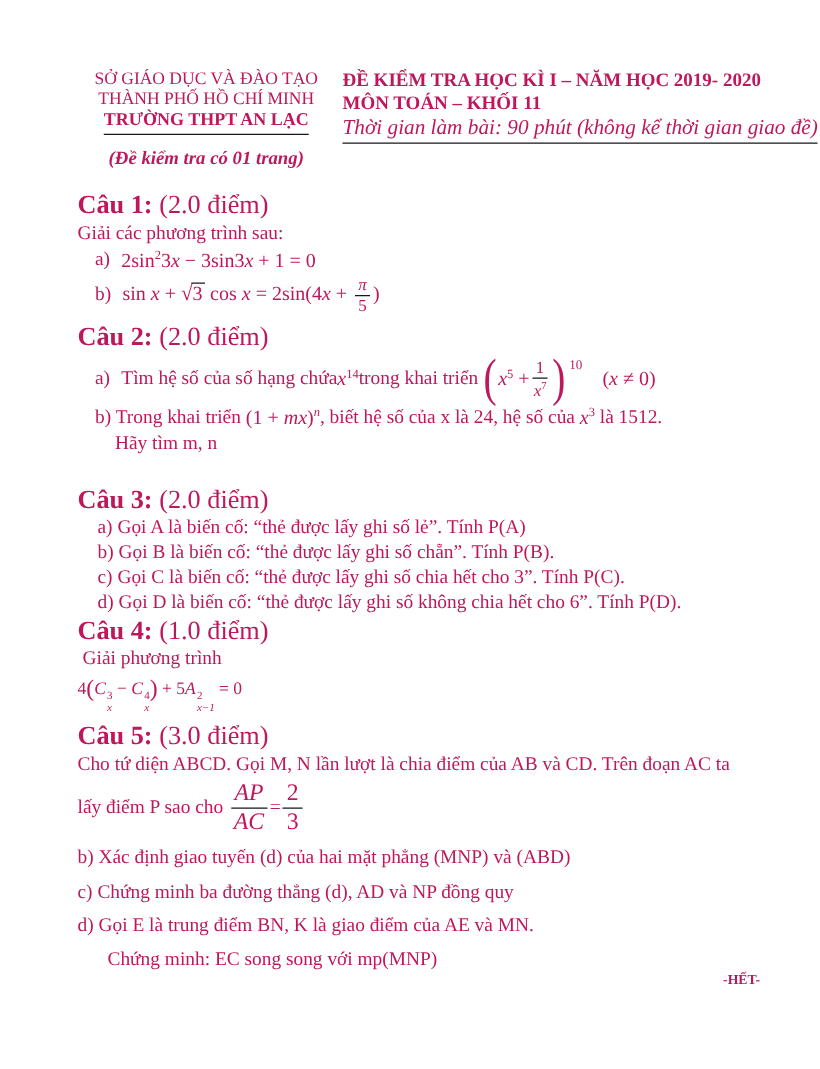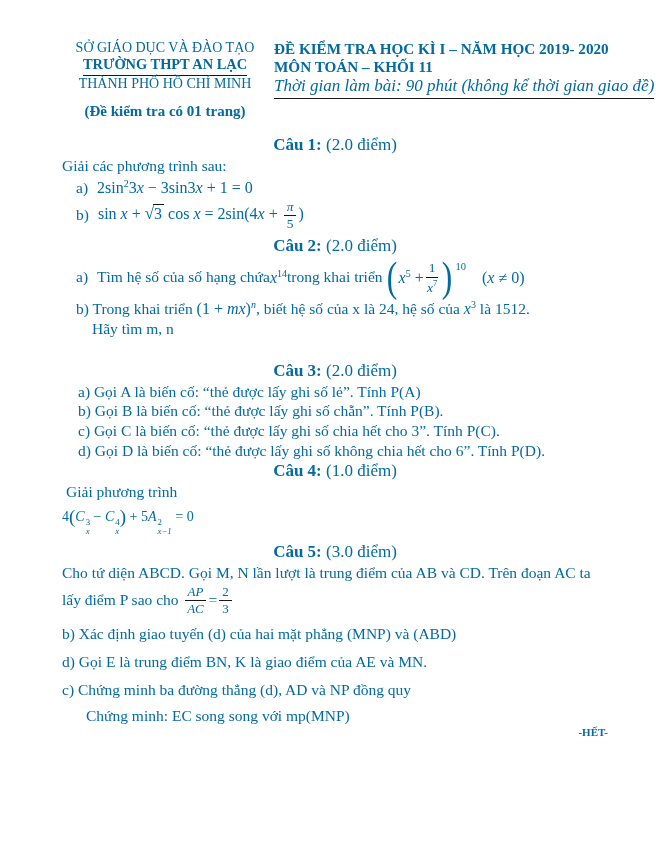--- a/index.html
+++ b/index.html
@@ -1,35 +1,35 @@
 <!DOCTYPE html>
 <html><head>
 <meta charset="utf-8">
 <style>
   * { box-sizing: border-box; }
   html, body { margin:0; padding:0; background:#ffffff; }
   .page {
     width:656px; height:855px; overflow:hidden; background:#fff;
     font-family:"Liberation Serif","DejaVu Serif",serif;
-    color:#0369a1; font-size:15.5px; line-height:1.22;
-    padding:40px 48px 0 62px; position:relative;
+    color:#be185d; font-size:15.5px; line-height:1.22;
+    padding:56px 48px 0 62px; position:relative;
   }
   
   .header { display:flex; align-items:flex-start; }
   .header-left { width:206px; flex-shrink:0; text-align:center; }
   .hl-line { font-size:14px; line-height:1.16; white-space:nowrap; }
   .hl-school { font-weight:bold; font-size:14.4px; display:inline-block;
                border-bottom:1.4px solid #16161e; padding-bottom:2px; }
-  .hl-note { font-weight:bold; font-size:15px; margin-top:10px; white-space:nowrap; }
+  .hl-note { font-weight:bold; font-style:italic; font-size:15px; margin-top:10px; white-space:nowrap; }
   .header-right { flex:1; padding-left:6px; }
   .hr-line1, .hr-line2 { font-weight:bold; font-size:15.2px; line-height:1.2; white-space:nowrap; }
   .hr-line3 { font-style:italic; font-size:17px; display:inline-block;
               border-bottom:1.4px solid #16161e; padding-bottom:1px; white-space:nowrap; }
   
-  .qhead { font-size:17px;text-align:center; }
+  .qhead { font-size:21px; }
   .qtitle { font-weight:bold; }
   .mt16{margin-top:15px;} .mt12{margin-top:22px;} .mt6{margin-top:5px;} .mt4{margin-top:4px;} .mt2{margin-top:2px;}
   .line { margin-top:1px; }
   .indent1 { margin-left:14px; }
   .indent2 { margin-left:16px; }
   .indent3 { margin-left:30px; }
   .eq-row { display:flex; align-items:center; margin-left:14px; }
   .eq-label { margin-right:9px; }
   .math { white-space:nowrap; font-size:16px; }
   .math i, .it { font-style:italic; }
@@ -51,36 +51,36 @@
   .gap14 { display:inline-block; width:14px; }
   
   .q4f { font-size:14px; margin-top:3px; white-space:nowrap; }
   .p4 { font-size:19px; vertical-align:-2px; }
   .ss { display:inline-flex; flex-direction:column; align-items:flex-start;
         font-size:8.8px; line-height:1.08; vertical-align:-4px; margin-left:1px; }
   .ss .t { display:block; }
   .ss .b { display:block; font-style:italic; }
   
   .q5fracline { display:flex; align-items:center; margin:3px 0 4px 0; }
-  .q5fracline .frac { font-size:13px; }
+  .q5fracline .frac { font-size:19px; }
   .q5item { margin-top:9px; }
   .q5final { margin-top:8px; margin-left:24px; }
   
   .footer { text-align:right; font-weight:bold; font-size:11px; }
 </style>
 </head>
 <body>
 
 <div class="page">
 
   <div class="header">
     <div class="header-left">
       <div class="hl-line">SỞ GIÁO DỤC VÀ ĐÀO TẠO</div>
+      <div class="hl-line">THÀNH PHỐ HỒ CHÍ MINH</div>
       <div class="hl-line"><span class="hl-school">TRƯỜNG THPT AN LẠC</span></div>
-      <div class="hl-line">THÀNH PHỐ HỒ CHÍ MINH</div>
       <div class="hl-note">(Đề kiểm tra có 01 trang)</div>
     </div>
     <div class="header-right">
       <div class="hr-line1">ĐỀ KIỂM TRA HỌC KÌ I – NĂM HỌC 2019- 2020</div>
       <div class="hr-line2">MÔN TOÁN – KHỐI 11</div>
       <div><span class="hr-line3">Thời gian làm bài: 90 phút (không kể thời gian giao đề)</span></div>
     </div>
   </div>
 
   <div>
@@ -158,34 +158,34 @@
           <span class="t">2</span>
           <span class="b">x−1</span>
         </span><span> = 0</span></div>
   </div>
 
   <div>
     <div class="qhead mt6">
       <span class="qtitle">Câu 5:</span>
       <span>(3.0 điểm)</span>
     </div>
-    <div class="line">Cho tứ diện ABCD. Gọi M, N lần lượt là trung điểm của AB và CD. Trên đoạn AC ta</div>
+    <div class="line">Cho tứ diện ABCD. Gọi M, N lần lượt là chia điểm của AB và CD. Trên đoạn AC ta</div>
     <div class="q5fracline">
       <span>lấy điểm P sao cho</span>
       <span class="frac" style="margin-left:6px;">
           <span class="fn it">AP</span>
           <span class="fd it">AC</span>
         </span>
       <span>=</span>
       <span class="frac">
           <span class="fn">2</span>
           <span class="fd">3</span>
         </span>
     </div>
     <div class="q5item">b) Xác định giao tuyến (d) của hai mặt phẳng (MNP) và (ABD)</div>
+    <div class="q5item">c) Chứng minh ba đường thẳng (d), AD và NP đồng quy</div>
     <div class="q5item">d) Gọi E là trung điểm BN, K là giao điểm của AE và MN.</div>
-    <div class="q5item">c) Chứng minh ba đường thẳng (d), AD và NP đồng quy</div>
     <div class="q5final">Chứng minh: EC song song với mp(MNP)</div>
   </div>
 
   <div class="footer">-HẾT-</div>
 
 </div>
 
 </body></html>

